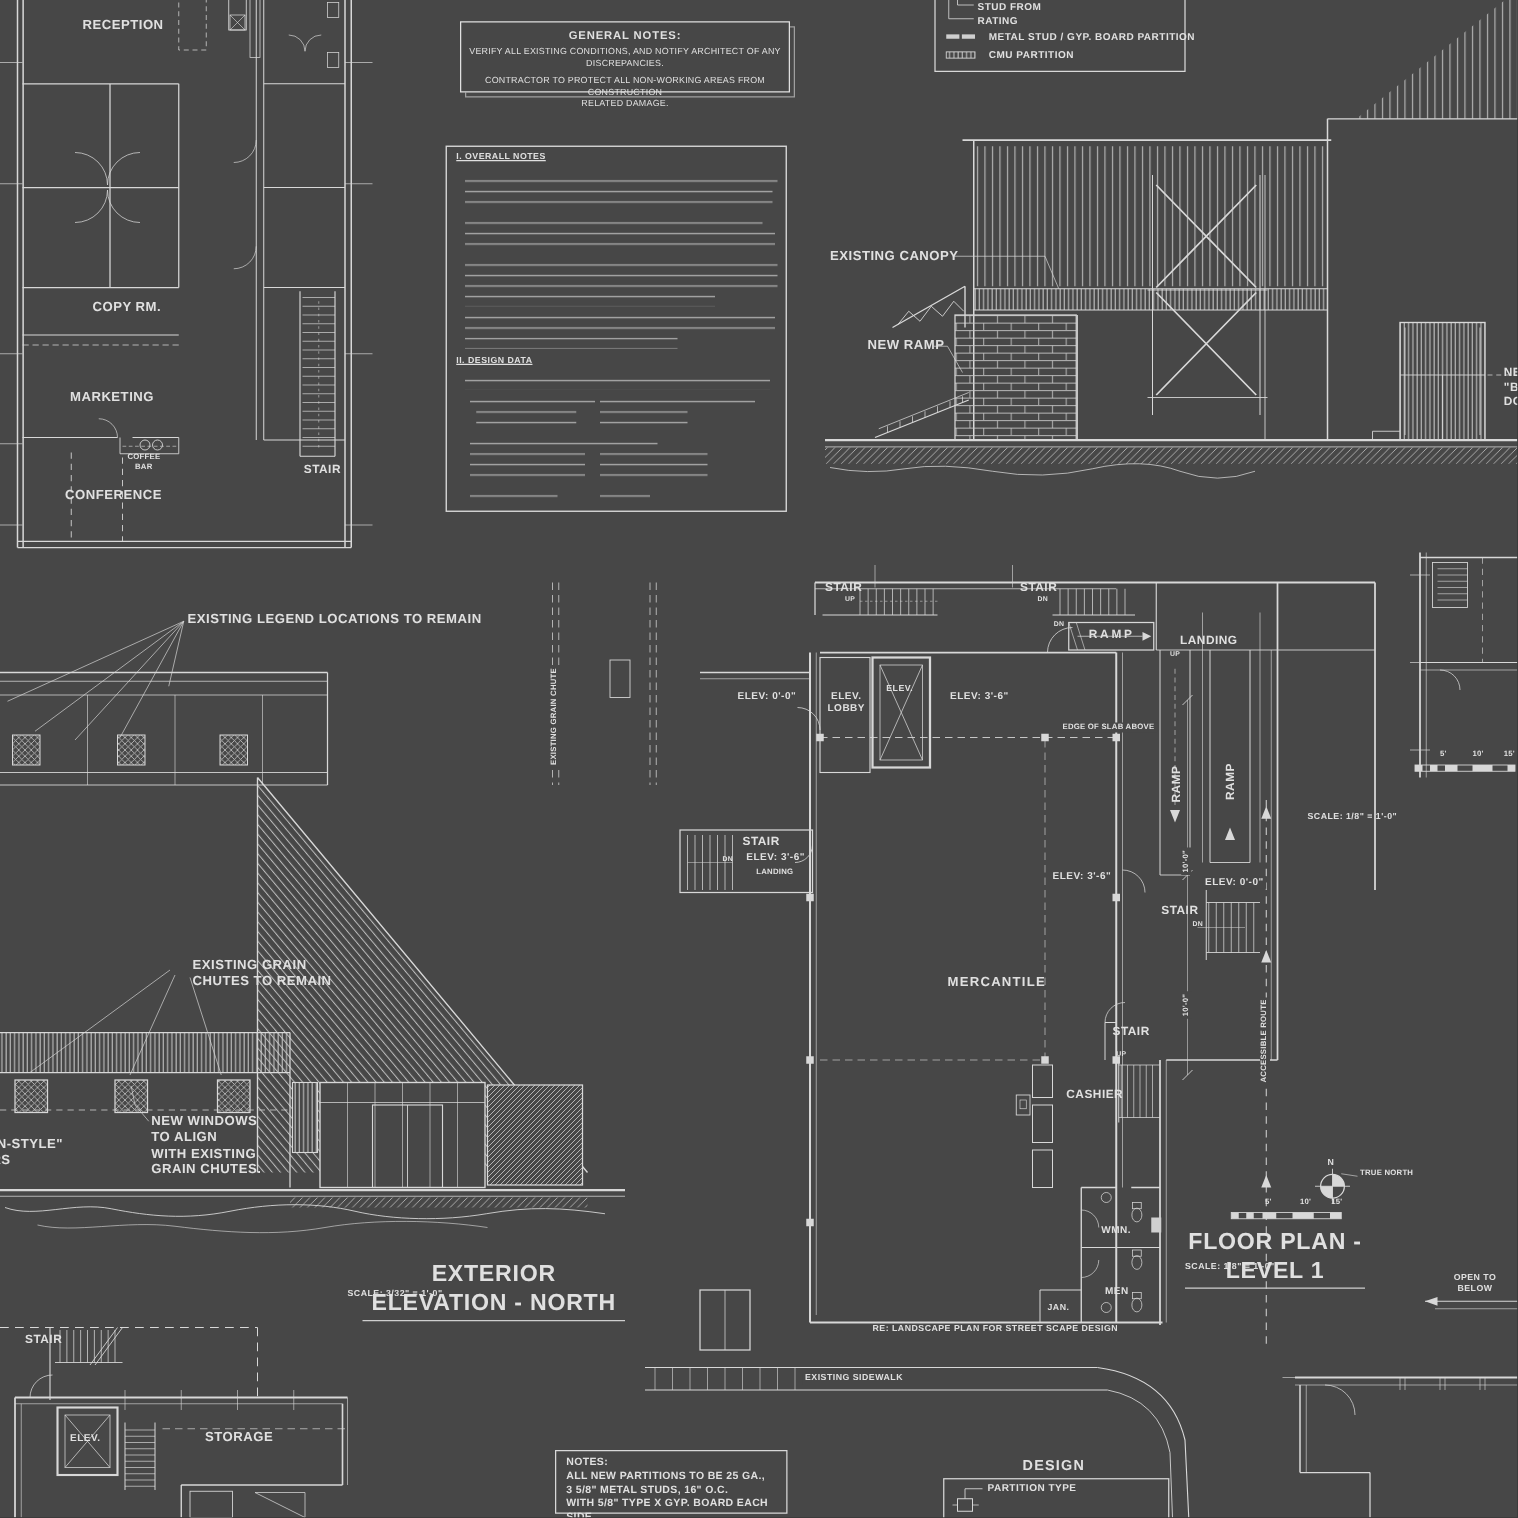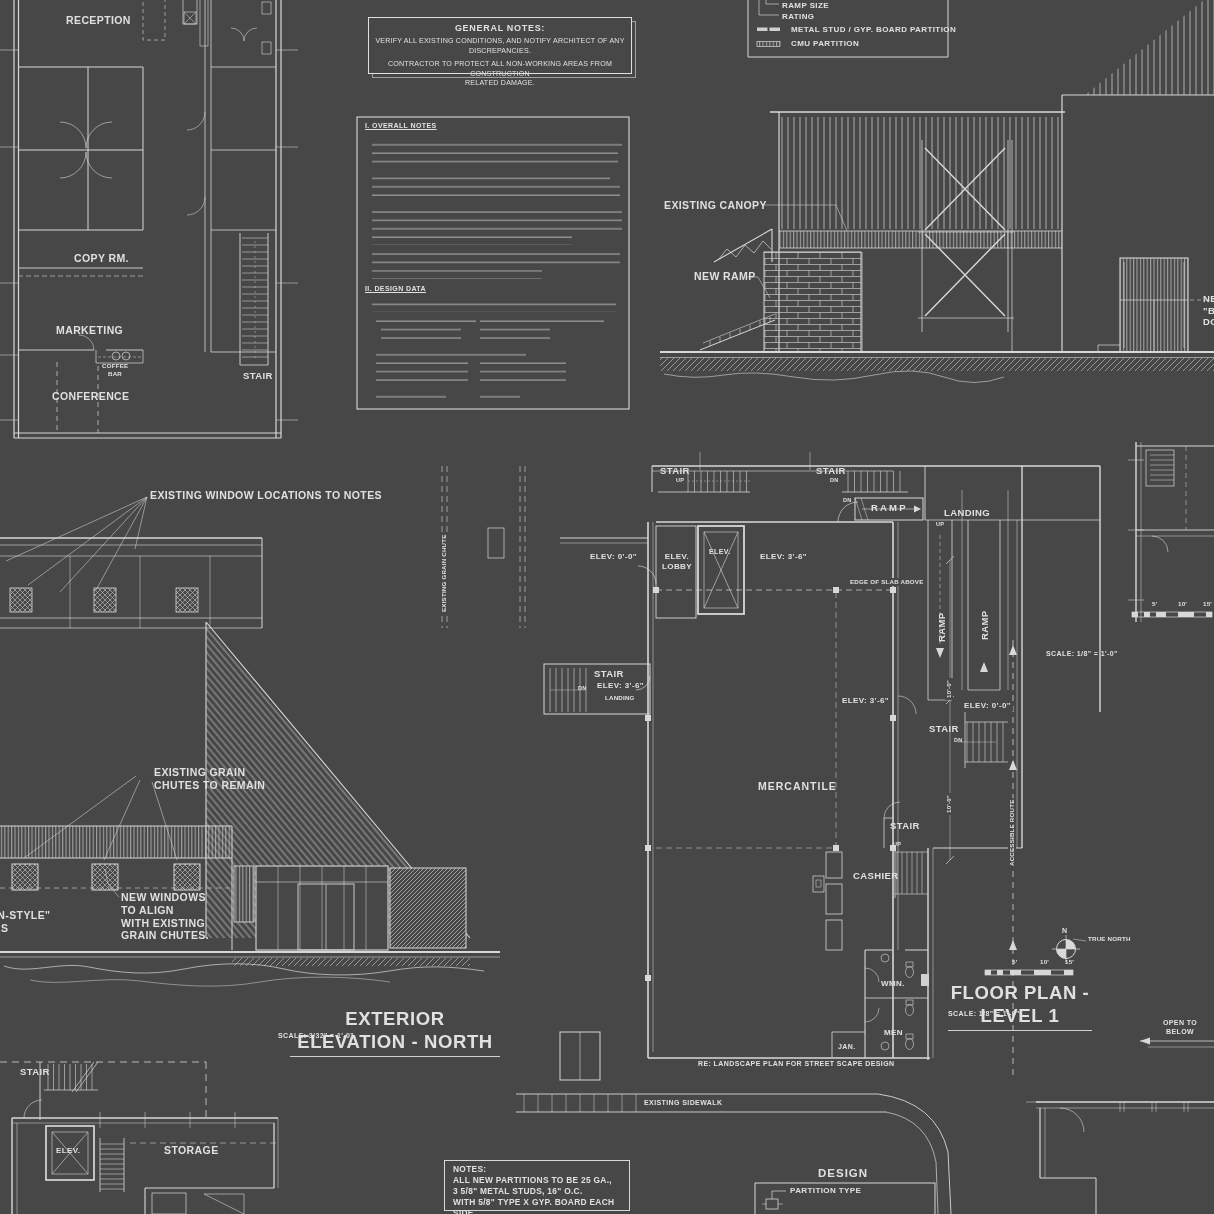--- a/index.html
+++ b/index.html
@@ -396,50 +396,50 @@
   <g>
     <rect x="755" y="1183" width="180" height="45" stroke-width="1"></rect>
     <path d="M772 1199 V1191 H786" stroke-width=".7"></path>
     <rect x="766" y="1199" width="12" height="10" stroke-width=".8"></rect>
     <path d="M762 1204 H766 M778 1204 H783" stroke-width=".6"></path>
   </g>
 </g>
 </svg>
 
 <div class="lbl s10" style="left:66px;top:14px">RECEPTION</div>
-<div class="lbl s10" style="left:74px;top:252px">COPY RM.</div>
-<div class="lbl s10" style="left:56px;top:324px">MARKETING</div>
+<div class="lbl s10" style="left:74px;top:240px">COPY RM.</div>
+<div class="lbl s10" style="left:56px;top:312px">MARKETING</div>
 <div class="lbl s6 ctr" style="left:102px;top:362px;width:26px">COFFEE
 BAR</div>
 <div class="lbl s10" style="left:52px;top:390px">CONFERENCE</div>
 <div class="lbl" style="left:243px;top:370px">STAIR</div>
 
 <div class="gn-shadow"></div>
 <div class="gn-box">
   <div class="t">GENERAL NOTES:</div>
   <div class="l">VERIFY ALL EXISTING CONDITIONS, AND NOTIFY ARCHITECT OF ANY DISCREPANCIES.</div>
   <div class="l">CONTRACTOR TO PROTECT ALL NON-WORKING AREAS FROM CONSTRUCTION
 RELATED DAMAGE.</div>
 </div>
 
-<div class="lbl s8" style="left:782px;top:1px">RAMP SIZE</div>
+<div class="lbl s8" style="left:782px;top:1px">STUD FROM</div>
 <div class="lbl s8" style="left:782px;top:12px">RATING</div>
 <div class="lbl s8" style="left:791px;top:25px">METAL STUD / GYP. BOARD PARTITION</div>
 <div class="lbl s8" style="left:791px;top:39px">CMU PARTITION</div>
 
 <div class="lbl s7 und" style="left:365px;top:122px">I. OVERALL NOTES</div>
 <div class="lbl s7 und" style="left:365px;top:285px">II. DESIGN DATA</div>
 
 <div class="lbl s10" style="left:664px;top:199px">EXISTING CANOPY</div>
 <div class="lbl s10" style="left:694px;top:270px">NEW RAMP</div>
 <div class="lbl" style="left:1203px;top:293px;width:80px">NEW
 "BARN-STYLE"
 DOORS</div>
 
-<div class="lbl s10" style="left:150px;top:489px">EXISTING WINDOW LOCATIONS TO NOTES</div>
+<div class="lbl s10" style="left:150px;top:489px">EXISTING LEGEND LOCATIONS TO REMAIN</div>
 <div class="lbl s10" style="left:154px;top:766px">EXISTING GRAIN
 CHUTES TO REMAIN</div>
 <div class="lbl s10" style="left:121px;top:891px">NEW WINDOWS
 TO ALIGN
 WITH EXISTING
 GRAIN CHUTES.</div>
 <div class="lbl s10" style="left:-32px;top:896px;width:100px">NEW
 "BARN-STYLE"
 DOORS</div>
 <div class="lbl ttl ttl2" style="left:290px;top:1008px;width:210px">EXTERIOR ELEVATION - NORTH</div>

